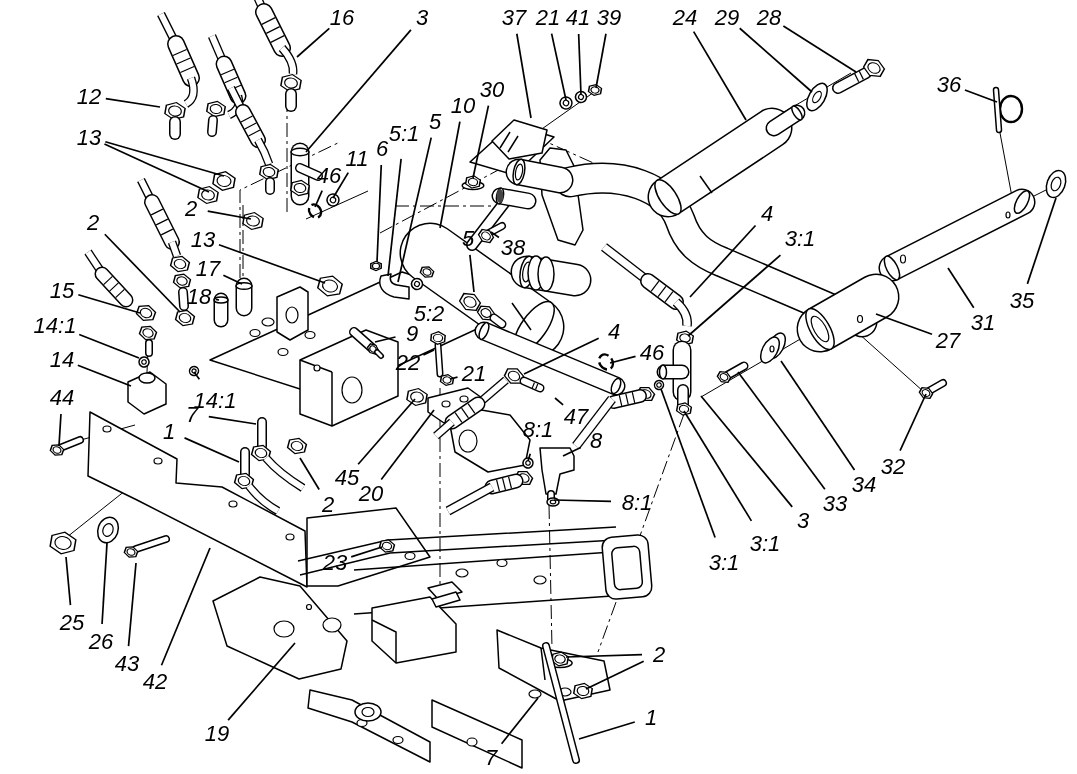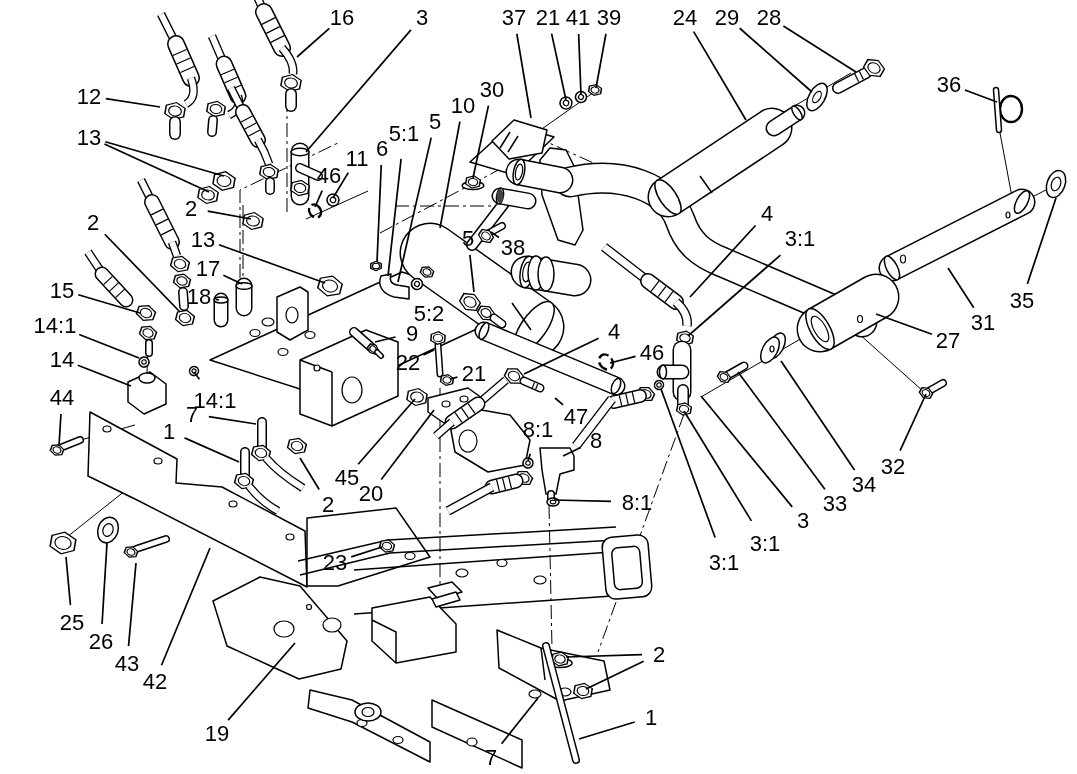--- a/index.html
+++ b/index.html
@@ -1,17 +1,17 @@
 <!DOCTYPE html>
 <html><head>
 <meta charset="utf-8">
 <style>
   html,body{margin:0;padding:0;background:#fff;}
   .stage{position:relative;width:1077px;height:774px;background:#fff;overflow:hidden;
-         font-family:"Liberation Sans", sans-serif;}
+         font-family:"Liberation Sans", sans-serif;font-style:italic;}
   svg{position:absolute;left:0;top:0;}
   .part{fill:#fff;stroke:#000;stroke-width:1.5;stroke-linejoin:round;}
   .ln{fill:none;stroke:#000;stroke-width:1.5;}
   .thin{fill:none;stroke:#000;stroke-width:1;}
   .dd{fill:none;stroke:#000;stroke-width:1;stroke-dasharray:14 4 3 4;}
   .hole{fill:#fff;stroke:#000;stroke-width:1.2;}
   text.callout{font-family:"Liberation Sans", sans-serif;font-size:22px;fill:#000;}
 </style>
 </head>
 <body>

